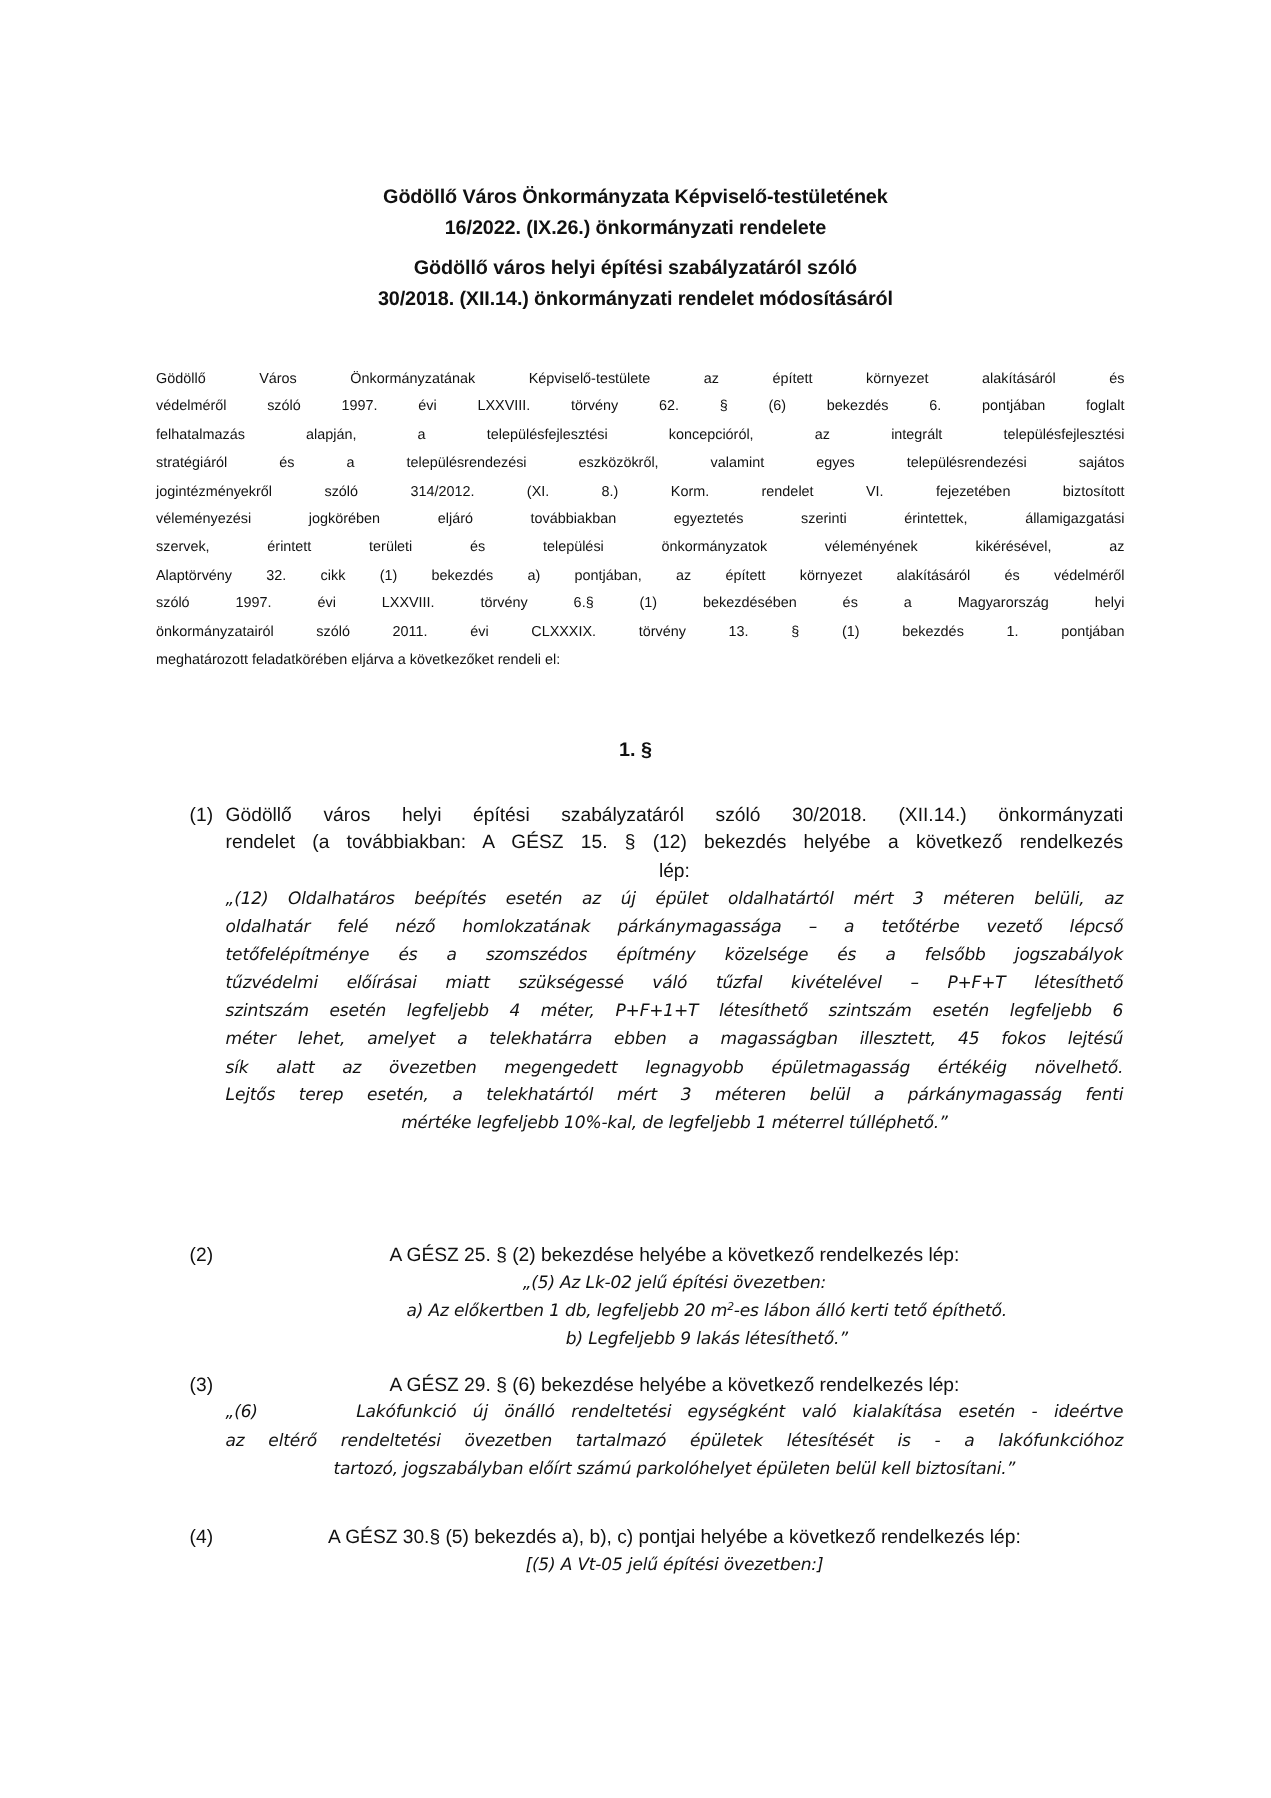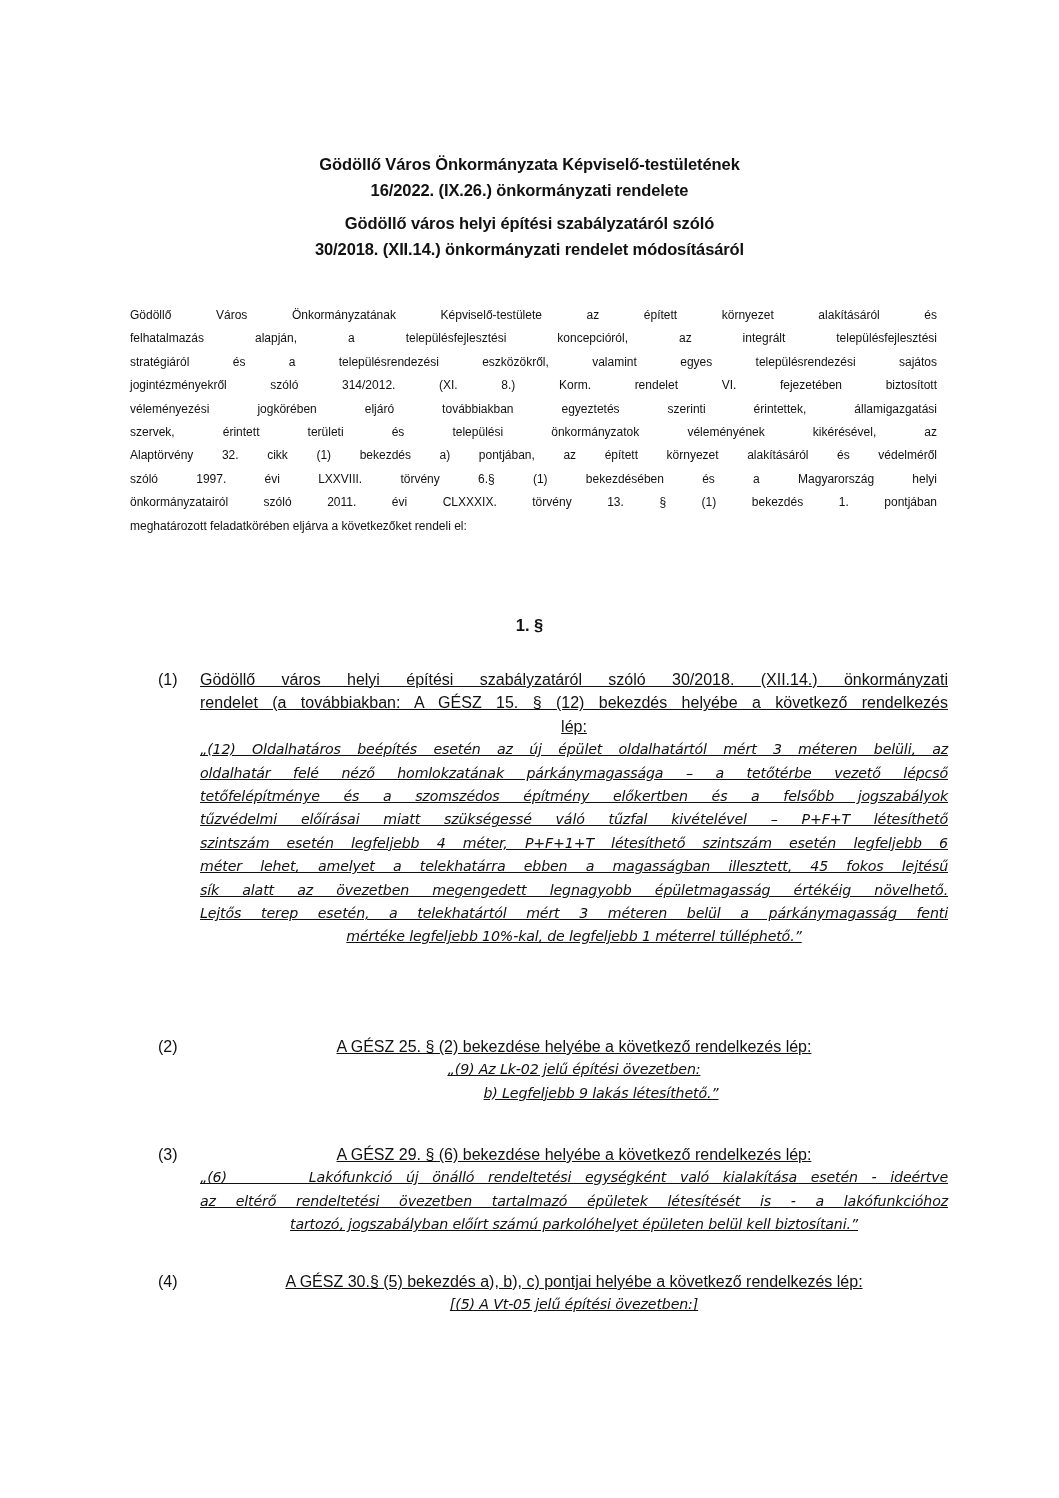--- a/index.html
+++ b/index.html
@@ -8,21 +8,21 @@
     .title { position: absolute; left: 0; width: 1059px; text-align: center; font-weight: bold; font-size: 16.5px; line-height: 26px; letter-spacing: -0.1px; }
     .title .ln { display: block; }
     .t1 { top: 131px; }
     .t2 { top: 190px; }
     .preamble { position: absolute; left: 130px; width: 807px; top: 284px; font-size: 12px; line-height: 23.4px; text-align: justify; text-align-last: left; }
     .preamble .ln { display: block; text-align: justify; text-align-last: justify; white-space: nowrap; }
     .preamble .ln.last { text-align-last: left; }
     .section-mark { position: absolute; left: 0; width: 1059px; top: 596px; text-align: center; font-weight: bold; font-size: 16.5px; }
     .item { position: absolute; left: 158px; width: 778px; font-size: 16px; line-height: 23.4px; }
     .item .num { position: absolute; left: 0; top: 0; }
-    .item .body { position: absolute; left: 42px; width: 748px; text-decoration: underline; }
+    .item .body { position: absolute; left: 30px; width: 748px; }
     .item .ln { display: block; white-space: nowrap; text-align: center; }
     .item .jl { text-align: justify; text-align-last: justify; }
     .it { font-style: italic; font-family: "DejaVu Sans", sans-serif; font-size: 14.2px; letter-spacing: -0.15px; }
     .sub { padding-left: 54px; }
     .i1 { top: 648px; }
     .i2 { top: 1015px; }
     .i3 { top: 1123px; }
     .i4 { top: 1250px; }
     sup { font-size: 9px; vertical-align: super; line-height: 0; }
   </style>
@@ -36,20 +36,21 @@
     <span class="ln">16/2022. (IX.26.) önkormányzati rendelete</span>
   </div>
 
   <div class="title t2">
     <span class="ln">Gödöllő város helyi építési szabályzatáról szóló</span>
     <span class="ln">30/2018. (XII.14.) önkormányzati rendelet módosításáról</span>
   </div>
 
   <div class="preamble">
     <span class="ln">Gödöllő Város Önkormányzatának Képviselő-testülete az épített környezet alakításáról és</span>
+    <span class="ln">védelméről szóló 1997. évi LXXVIII. törvény 62. § (6) bekezdés 6. pontjában foglalt</span>
     <span class="ln">felhatalmazás alapján, a településfejlesztési koncepcióról, az integrált településfejlesztési</span>
     <span class="ln">stratégiáról és a településrendezési eszközökről, valamint egyes településrendezési sajátos</span>
     <span class="ln">jogintézményekről szóló 314/2012. (XI. 8.) Korm. rendelet VI. fejezetében biztosított</span>
     <span class="ln">véleményezési jogkörében eljáró továbbiakban egyeztetés szerinti érintettek, államigazgatási</span>
     <span class="ln">szervek, érintett területi és települési önkormányzatok véleményének kikérésével, az</span>
     <span class="ln">Alaptörvény 32. cikk (1) bekezdés a) pontjában, az épített környezet alakításáról és védelméről</span>
     <span class="ln">szóló 1997. évi LXXVIII. törvény 6.§ (1) bekezdésében és a Magyarország helyi</span>
     <span class="ln">önkormányzatairól szóló 2011. évi CLXXXIX. törvény 13. § (1) bekezdés 1. pontjában</span>
     <span class="ln last">meghatározott feladatkörében eljárva a következőket rendeli el:</span>
   </div>
@@ -57,35 +58,36 @@
   <div class="section-mark">1. §</div>
 
   <div class="item i1">
     <span class="num">(1)</span>
     <div class="body">
       <span class="ln jl">Gödöllő város helyi építési szabályzatáról szóló 30/2018. (XII.14.) önkormányzati</span>
       <span class="ln jl">rendelet (a továbbiakban: A GÉSZ 15. § (12) bekezdés helyébe a következő rendelkezés</span>
       <span class="ln">lép:</span>
       <span class="ln jl it">„(12) Oldalhatáros beépítés esetén az új épület oldalhatártól mért 3 méteren belüli, az</span>
       <span class="ln jl it">oldalhatár felé néző homlokzatának párkánymagassága – a tetőtérbe vezető lépcső</span>
-      <span class="ln jl it">tetőfelépítménye és a szomszédos építmény előkertben és a felsőbb jogszabályok</span>
+      <span class="ln jl it">tetőfelépítménye és a szomszédos építmény közelsége és a felsőbb jogszabályok</span>
       <span class="ln jl it">tűzvédelmi előírásai miatt szükségessé váló tűzfal kivételével – P+F+T létesíthető</span>
       <span class="ln jl it">szintszám esetén legfeljebb 4 méter, P+F+1+T létesíthető szintszám esetén legfeljebb 6</span>
       <span class="ln jl it">méter lehet, amelyet a telekhatárra ebben a magasságban illesztett, 45 fokos lejtésű</span>
       <span class="ln jl it">sík alatt az övezetben megengedett legnagyobb épületmagasság értékéig növelhető.</span>
       <span class="ln jl it">Lejtős terep esetén, a telekhatártól mért 3 méteren belül a párkánymagasság fenti</span>
       <span class="ln it">mértéke legfeljebb 10%-kal, de legfeljebb 1 méterrel túlléphető.”</span>
     </div>
   </div>
 
   <div class="item i2">
     <span class="num">(2)</span>
     <div class="body">
       <span class="ln">A GÉSZ 25. § (2) bekezdése helyébe a következő rendelkezés lép:</span>
-      <span class="ln it">„(9) Az Lk-02 jelű építési övezetben:</span>
+      <span class="ln it">„(5) Az Lk-02 jelű építési övezetben:</span>
+      <span class="ln it sub"><span>a) Az előkertben 1 db, legfeljebb 20 m</span><sup>2</sup><span>-es lábon álló kerti tető építhető.</span></span>
       <span class="ln it sub"><span>b) Legfeljebb 9 lakás létesíthető.”</span></span>
     </div>
   </div>
 
   <div class="item i3">
     <span class="num">(3)</span>
     <div class="body">
       <span class="ln">A GÉSZ 29. § (6) bekezdése helyébe a következő rendelkezés lép:</span>
       <span class="ln jl it" style="white-space: pre;">„(6)      Lakófunkció új önálló rendeltetési egységként való kialakítása esetén - ideértve</span>
       <span class="ln jl it">az eltérő rendeltetési övezetben tartalmazó épületek létesítését is - a lakófunkcióhoz</span>

